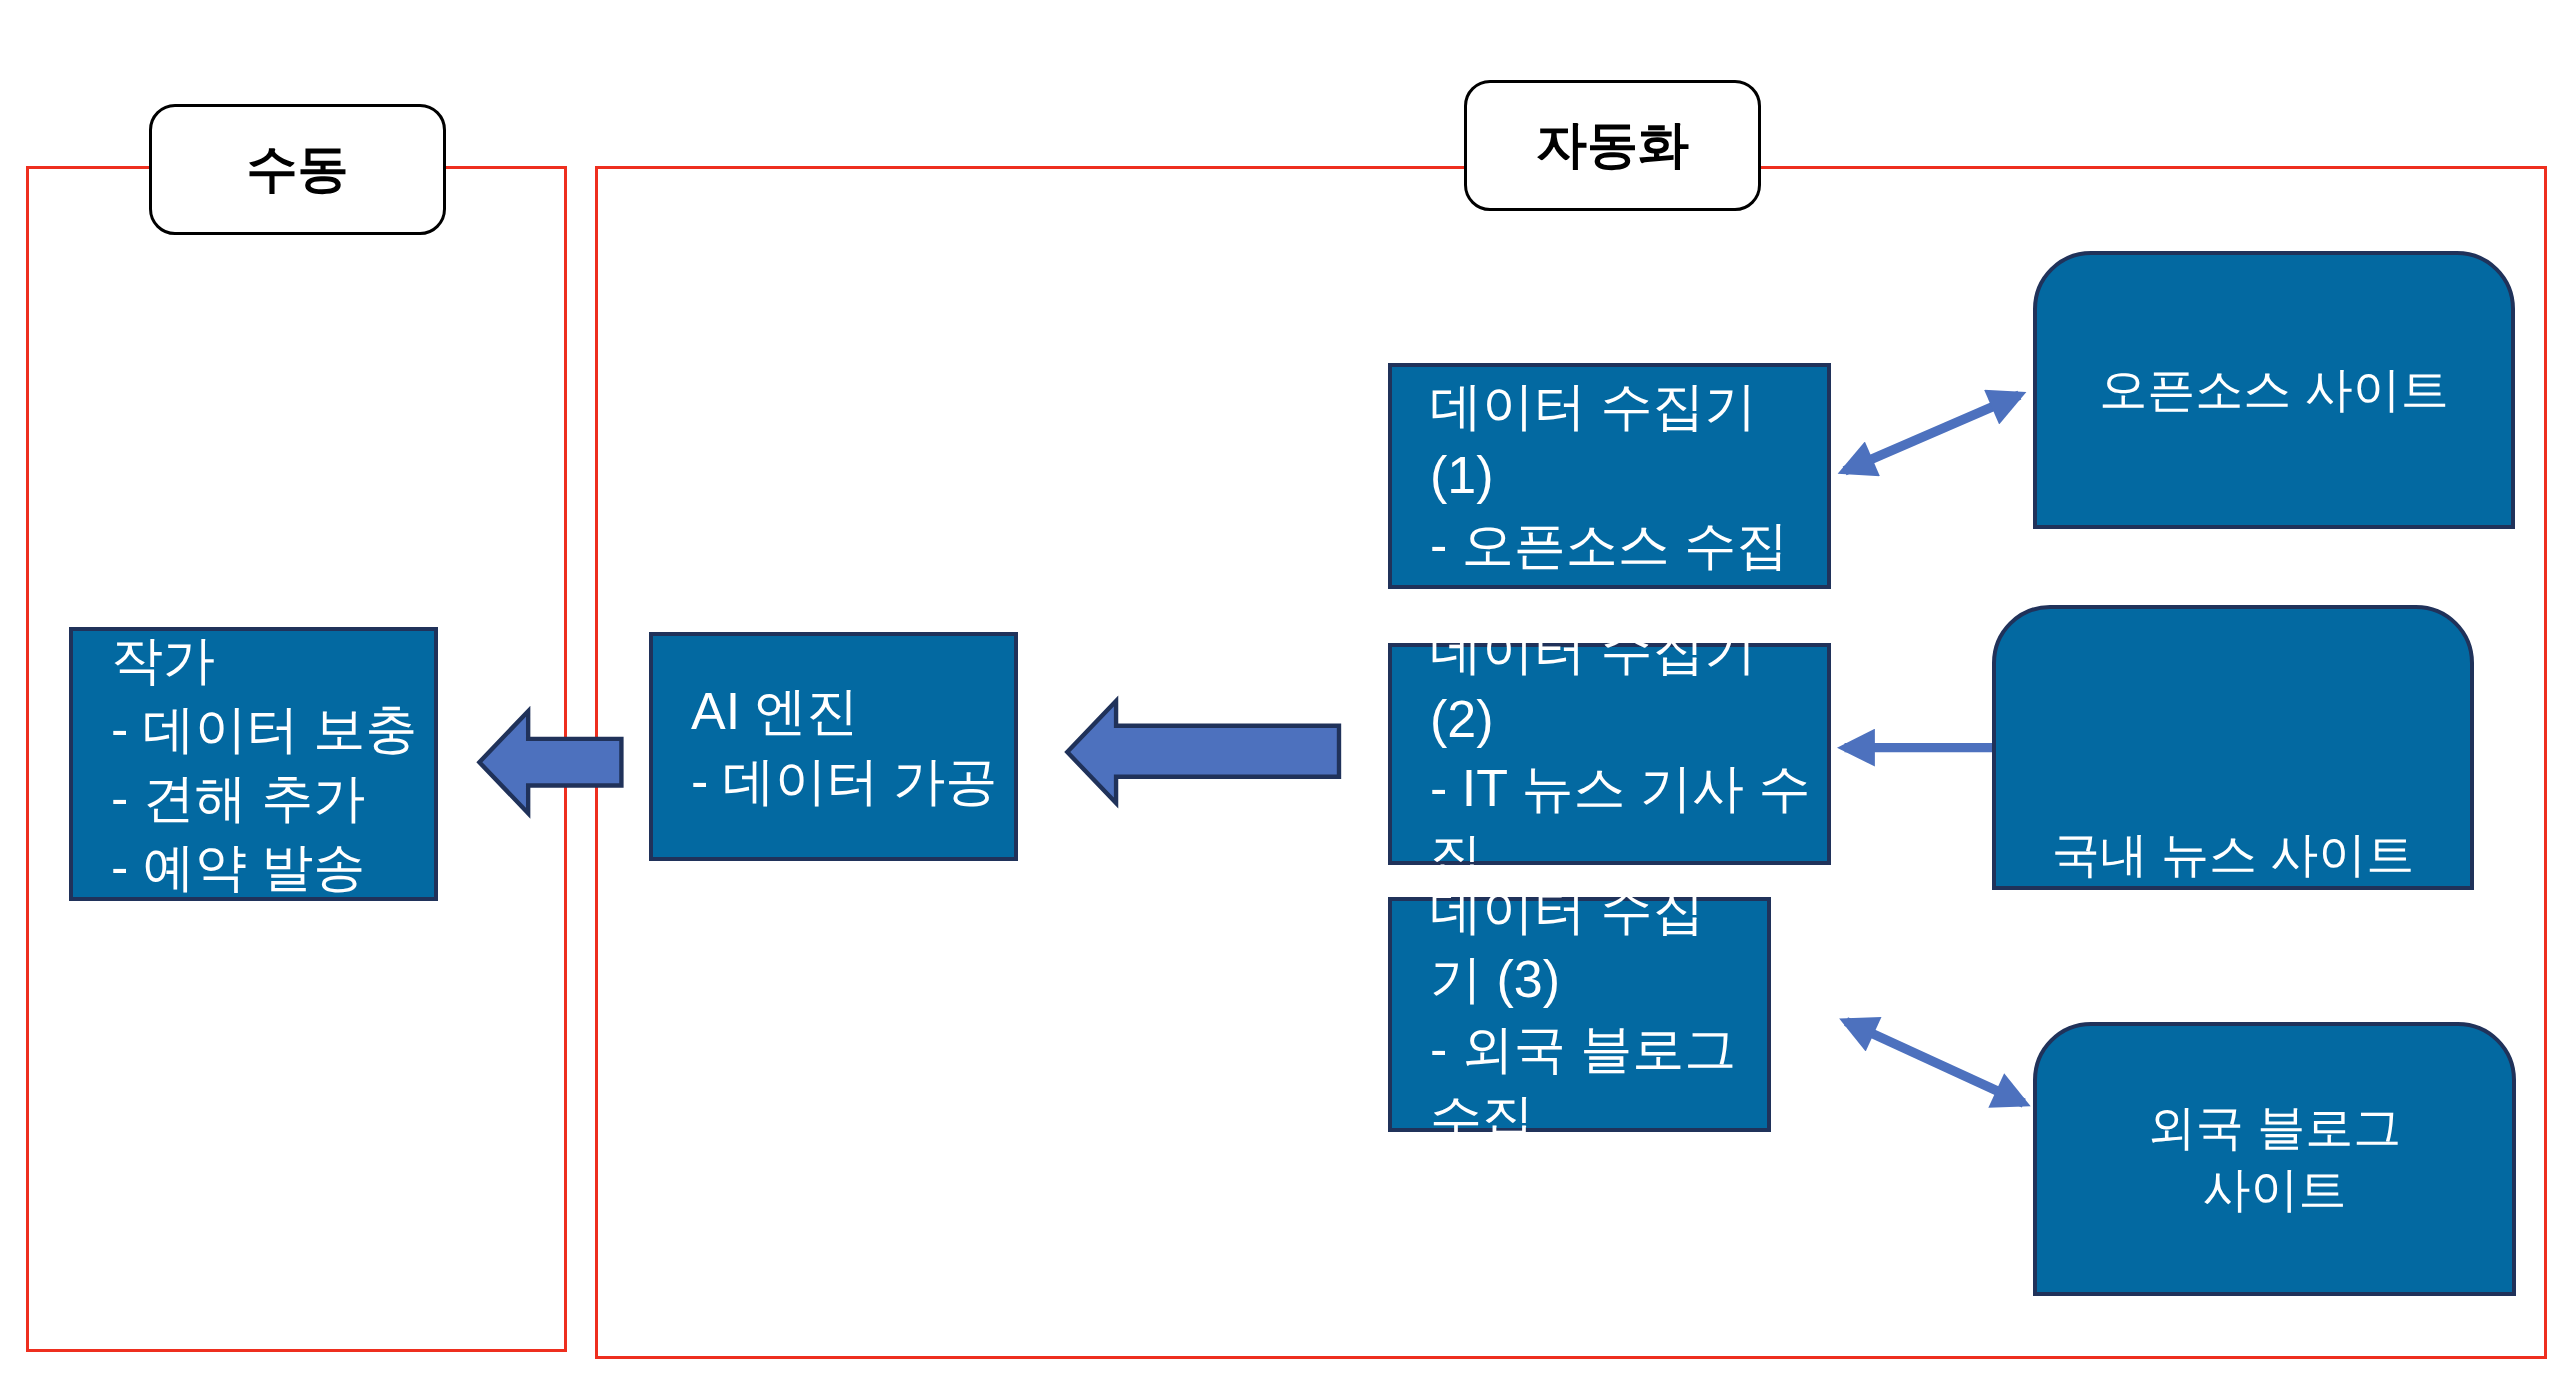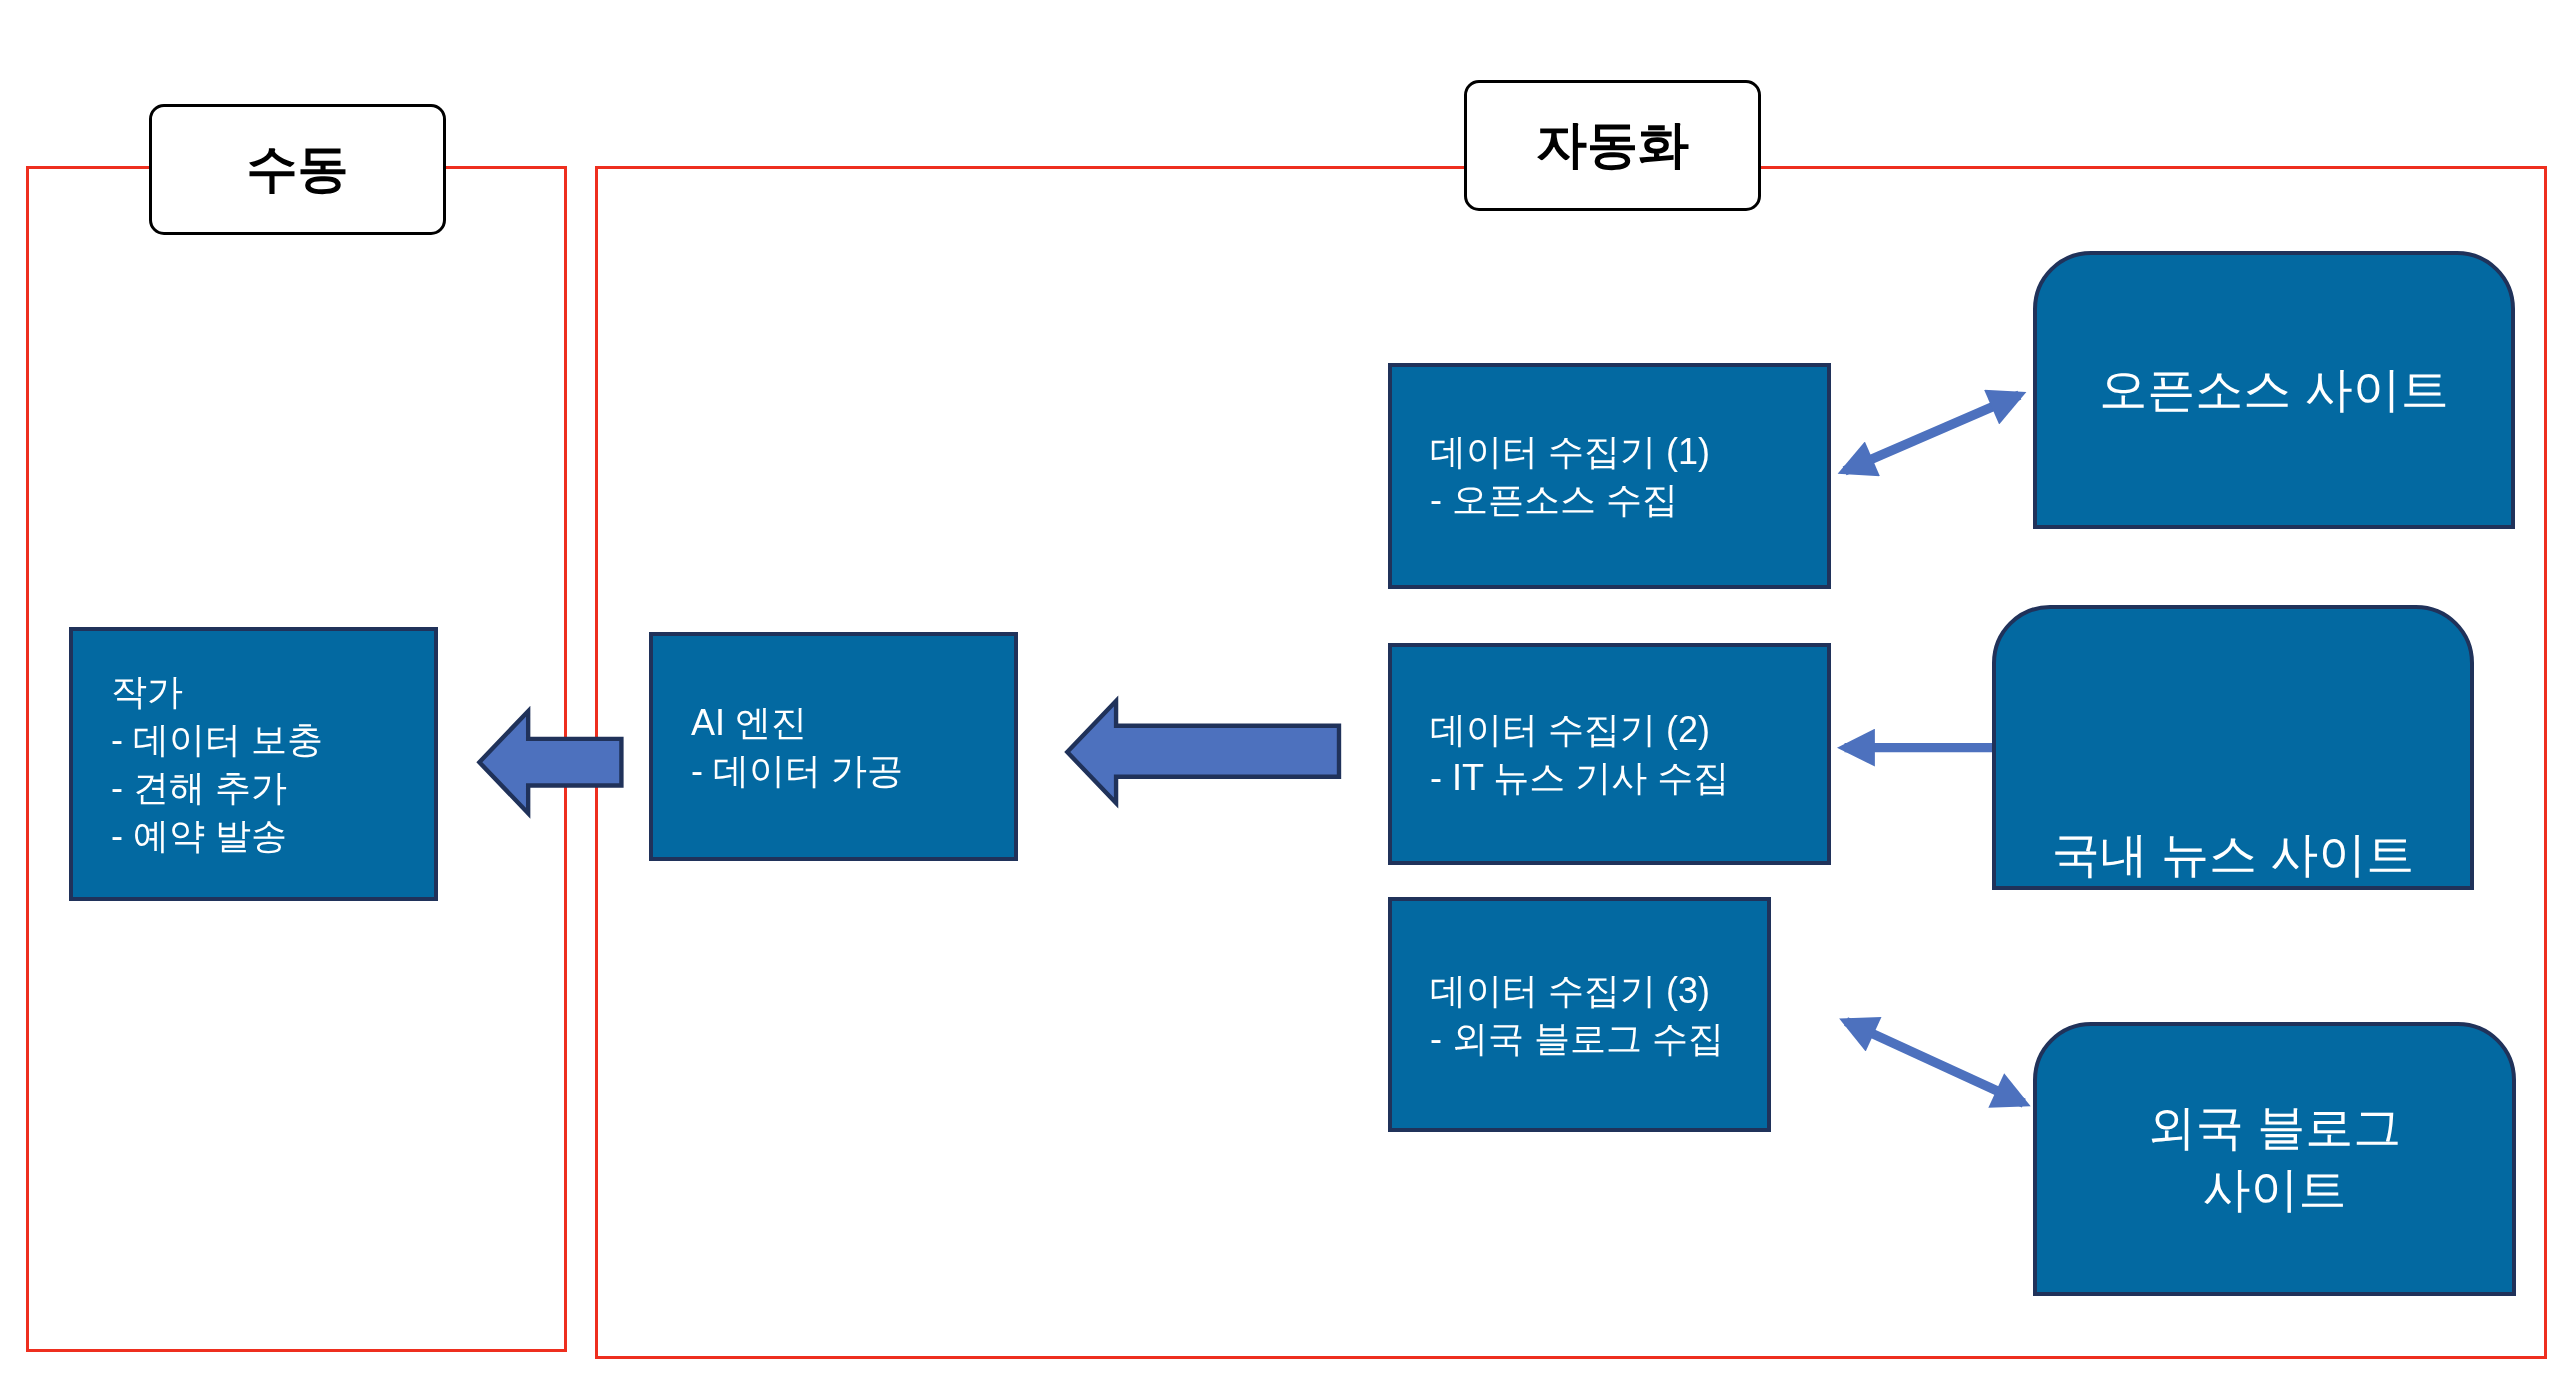--- a/index.html
+++ b/index.html
@@ -53,21 +53,21 @@
     background: #0369a1;
     border: 4.4px solid #20325A;
     box-sizing: border-box;
     color: #FFFFFF;
     display: flex;
     align-items: center;
     z-index: 3;
   }
   .node .txt {
     white-space: pre-line;
-    font-size: 36px;
+    font-size: 52px;
     line-height: 1.33;
   }
   .node.left-text  { justify-content: flex-start; padding-left: 38px; padding-right: 14.6px; }
   .node.site {
     border-radius: 58px 58px 0 0;
     justify-content: center;
     text-align: center;
   }
   .node.site .txt { font-size: 48px; line-height: 1.3; }
 
@@ -78,21 +78,21 @@
   #collector-3-box { left: 1388px; top: 897px; width: 383px; height: 235px; }
   #site-opensource-box { left: 2033px; top: 251px;  width: 482px; height: 278px; }
   #site-news-box       { left: 1992px; top: 605px;  width: 482px; height: 285px; align-items: flex-end; }
   #site-blog-box       { left: 2033px; top: 1022px; width: 483px; height: 274px; }
 
   
   .region-label {
     position: absolute;
     background: #FFFFFF;
     border: 3.6px solid #000000;
-    border-radius: 15px;
+    border-radius: 26px;
     box-sizing: border-box;
     display: flex;
     align-items: center;
     justify-content: center;
     font-size: 51px;
     font-weight: bold;
     color: #000000;
     z-index: 4;
   }
   #label-manual     { left: 149px;  top: 104px; width: 297px; height: 131px; }

